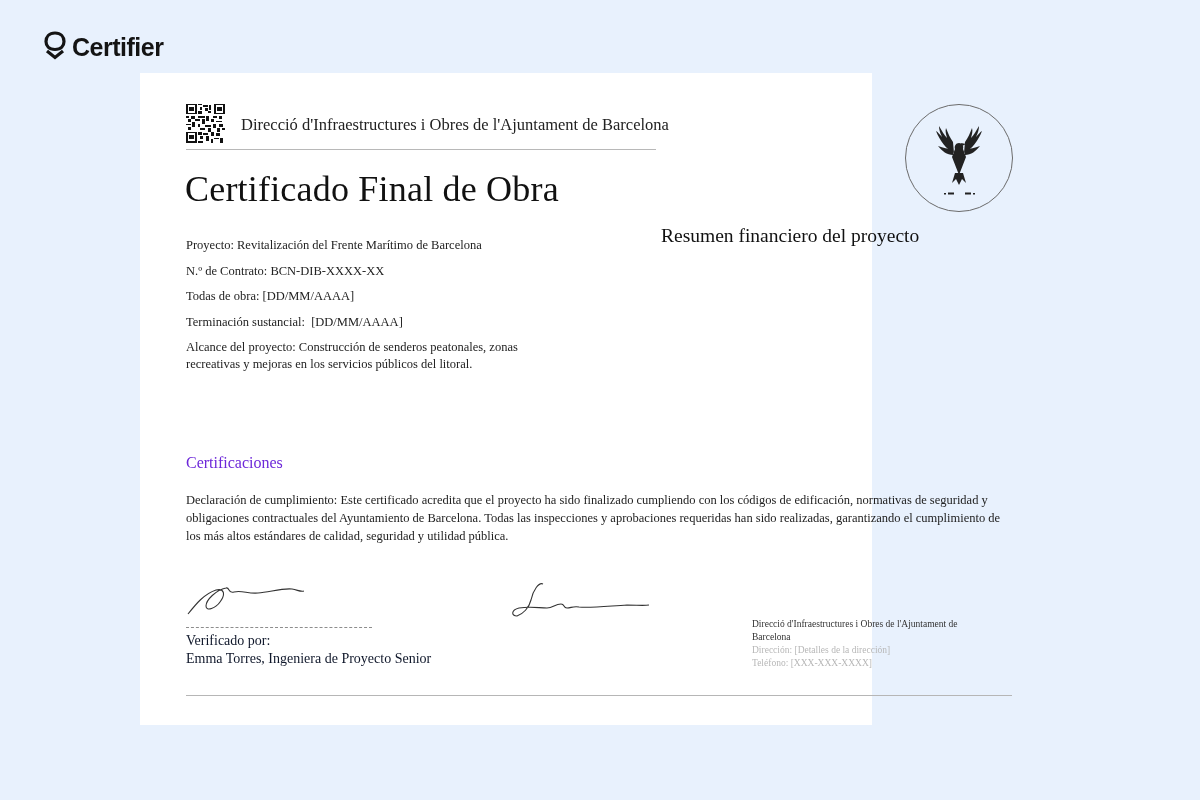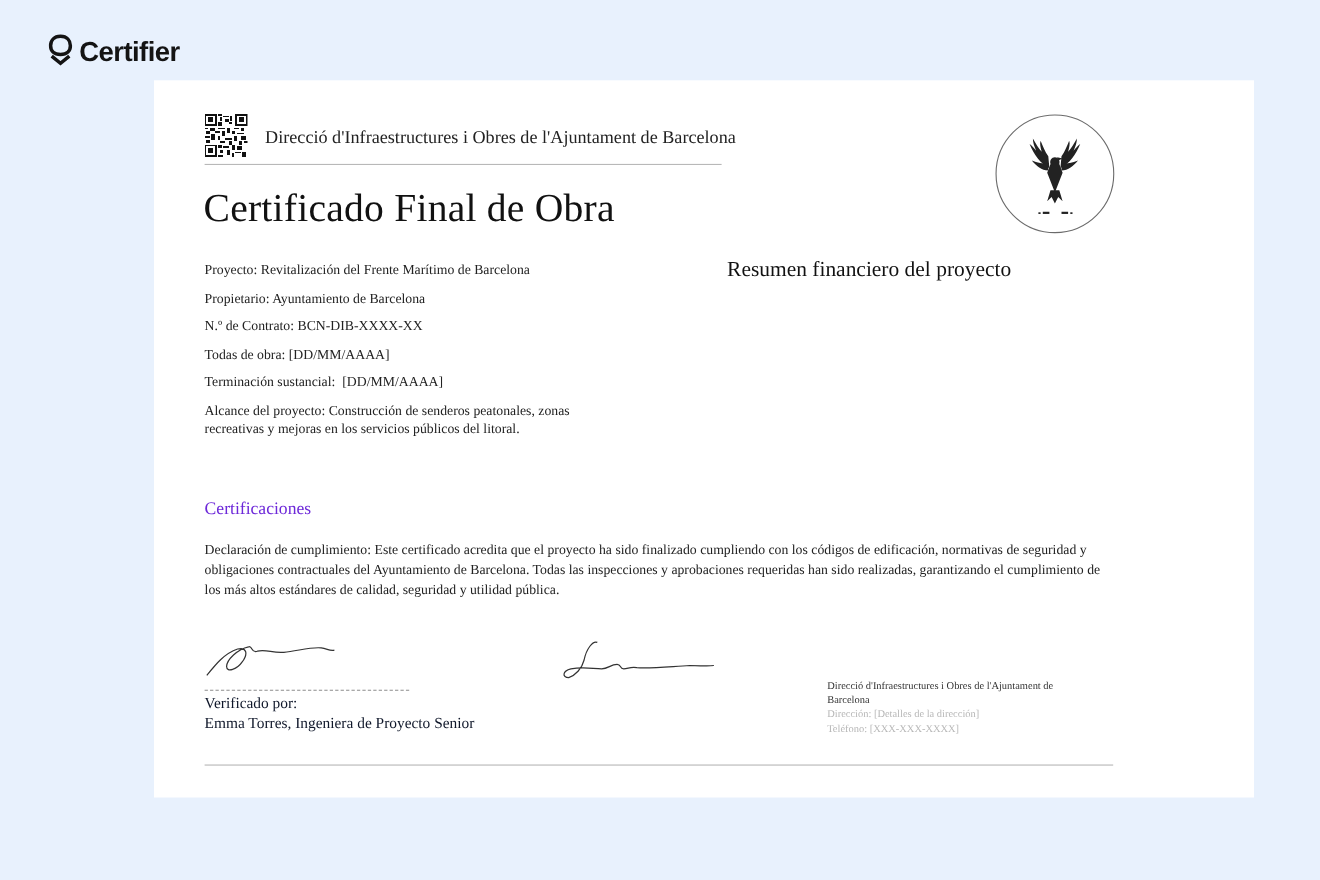--- a/index.html
+++ b/index.html
@@ -13,36 +13,36 @@
     .brand {
       position: absolute; left: 44px; top: 31px;
       display: flex; align-items: center; gap: 6px;
     }
     .brand svg { width: 22px; height: 32px; }
     .brand-name {
       font-family: "Liberation Sans", "DejaVu Sans", sans-serif;
       font-weight: 700; font-size: 25px; letter-spacing: -0.5px; color: #141414;
     }
     .cert {
-      position: absolute; left: 140px; top: 73px; width: 1000px; height: 652px;
+      position: absolute; left: 140px; top: 73px; width: 732px; height: 652px;
       background: #ffffff;
     }
     .abs { position: absolute; }
     .qr { left: 46px; top: 30px; width: 39px; height: 40px; }
     .org-header { left: 101px; top: 42px; font-size: 16.5px; color: #222; white-space: nowrap; }
     .header-rule { left: 46px; top: 76px; width: 470px; height: 1px; background: #b8b8b8; }
     .seal {
       left: 765px; top: 31px; width: 108px; height: 108px; border-radius: 50%;
       border: 1px solid #6b6b6b; display: flex; align-items: center; justify-content: center;
     }
     .seal svg { width: 90px; height: 90px; }
     .title { left: 45px; top: 95px; font-size: 36px; color: #111; white-space: nowrap; letter-spacing: 0.2px; }
     .details { left: 46px; top: 164px; width: 350px; font-size: 12.5px; line-height: 17px; color: #222; }
     .details .row { margin-bottom: 8.5px; }
-    .fin-title { left: 521px; top: 162px; font-size: 19.5px; color: #111; white-space: nowrap; }
+    .fin-title { left: 521px; top: 152px; font-size: 19.5px; color: #111; white-space: nowrap; }
     .fin-list { left: 521px; top: 215px; font-size: 12.5px; color: #222; line-height: 17px; }
     .fin-list .row { margin-bottom: 8.5px; white-space: nowrap; }
     .cert-title { left: 46px; top: 381px; font-size: 16px; color: #6d28d9; }
     .cert-text { left: 46px; top: 418px; width: 830px; font-size: 12.5px; line-height: 18px; color: #222; }
     .sig-block { position: absolute; font-size: 14px; line-height: 18px; color: #0f172a; margin-top: 46px; }
     .sig-line { height: 0; border-top: 1.4px dashed #8d8d8d; margin-bottom: 4px; }
     .sig-img { position: absolute; }
     .sig1 { left: 46px; top: 508px; width: 186px; }
     .sig2 { left: 369px; top: 508px; width: 186px; }
     .contact { left: 612px; top: 545px; width: 240px; font-size: 9.5px; line-height: 13px; color: #333; }
@@ -133,21 +133,20 @@
         <rect x="51" y="79.5" width="6" height="2"></rect>
           <rect x="59" y="80" width="2" height="1.5"></rect>
       </g>
     </svg>
   </div>
 
   <div class="abs title">Certificado Final de Obra</div>
 
   <div class="abs details">
     <div class="row">Proyecto: Revitalización del Frente Marítimo de Barcelona</div>
-    <div class="row">Propietario: Ayuntamiento de Barcelona</div>
     <div class="row">N.º de Contrato: BCN-DIB-XXXX-XX</div>
     <div class="row">Todas de obra: [DD/MM/AAAA]</div>
     <div class="row" style="white-space:pre">Terminación sustancial:  [DD/MM/AAAA]</div>
     <div class="row">Alcance del proyecto: Construcción de senderos peatonales, zonas recreativas y mejoras en los servicios públicos del litoral.</div>
   </div>
 
   <div class="abs fin-title">Resumen financiero del proyecto</div>
 
   <div class="abs cert-title">Certificaciones</div>
   <div class="abs cert-text">Declaración de cumplimiento: Este certificado acredita que el proyecto ha sido finalizado cumpliendo con los códigos de edificación, normativas de seguridad y obligaciones contractuales del Ayuntamiento de Barcelona. Todas las inspecciones y aprobaciones requeridas han sido realizadas, garantizando el cumplimiento de los más altos estándares de calidad, seguridad y utilidad pública.</div>

